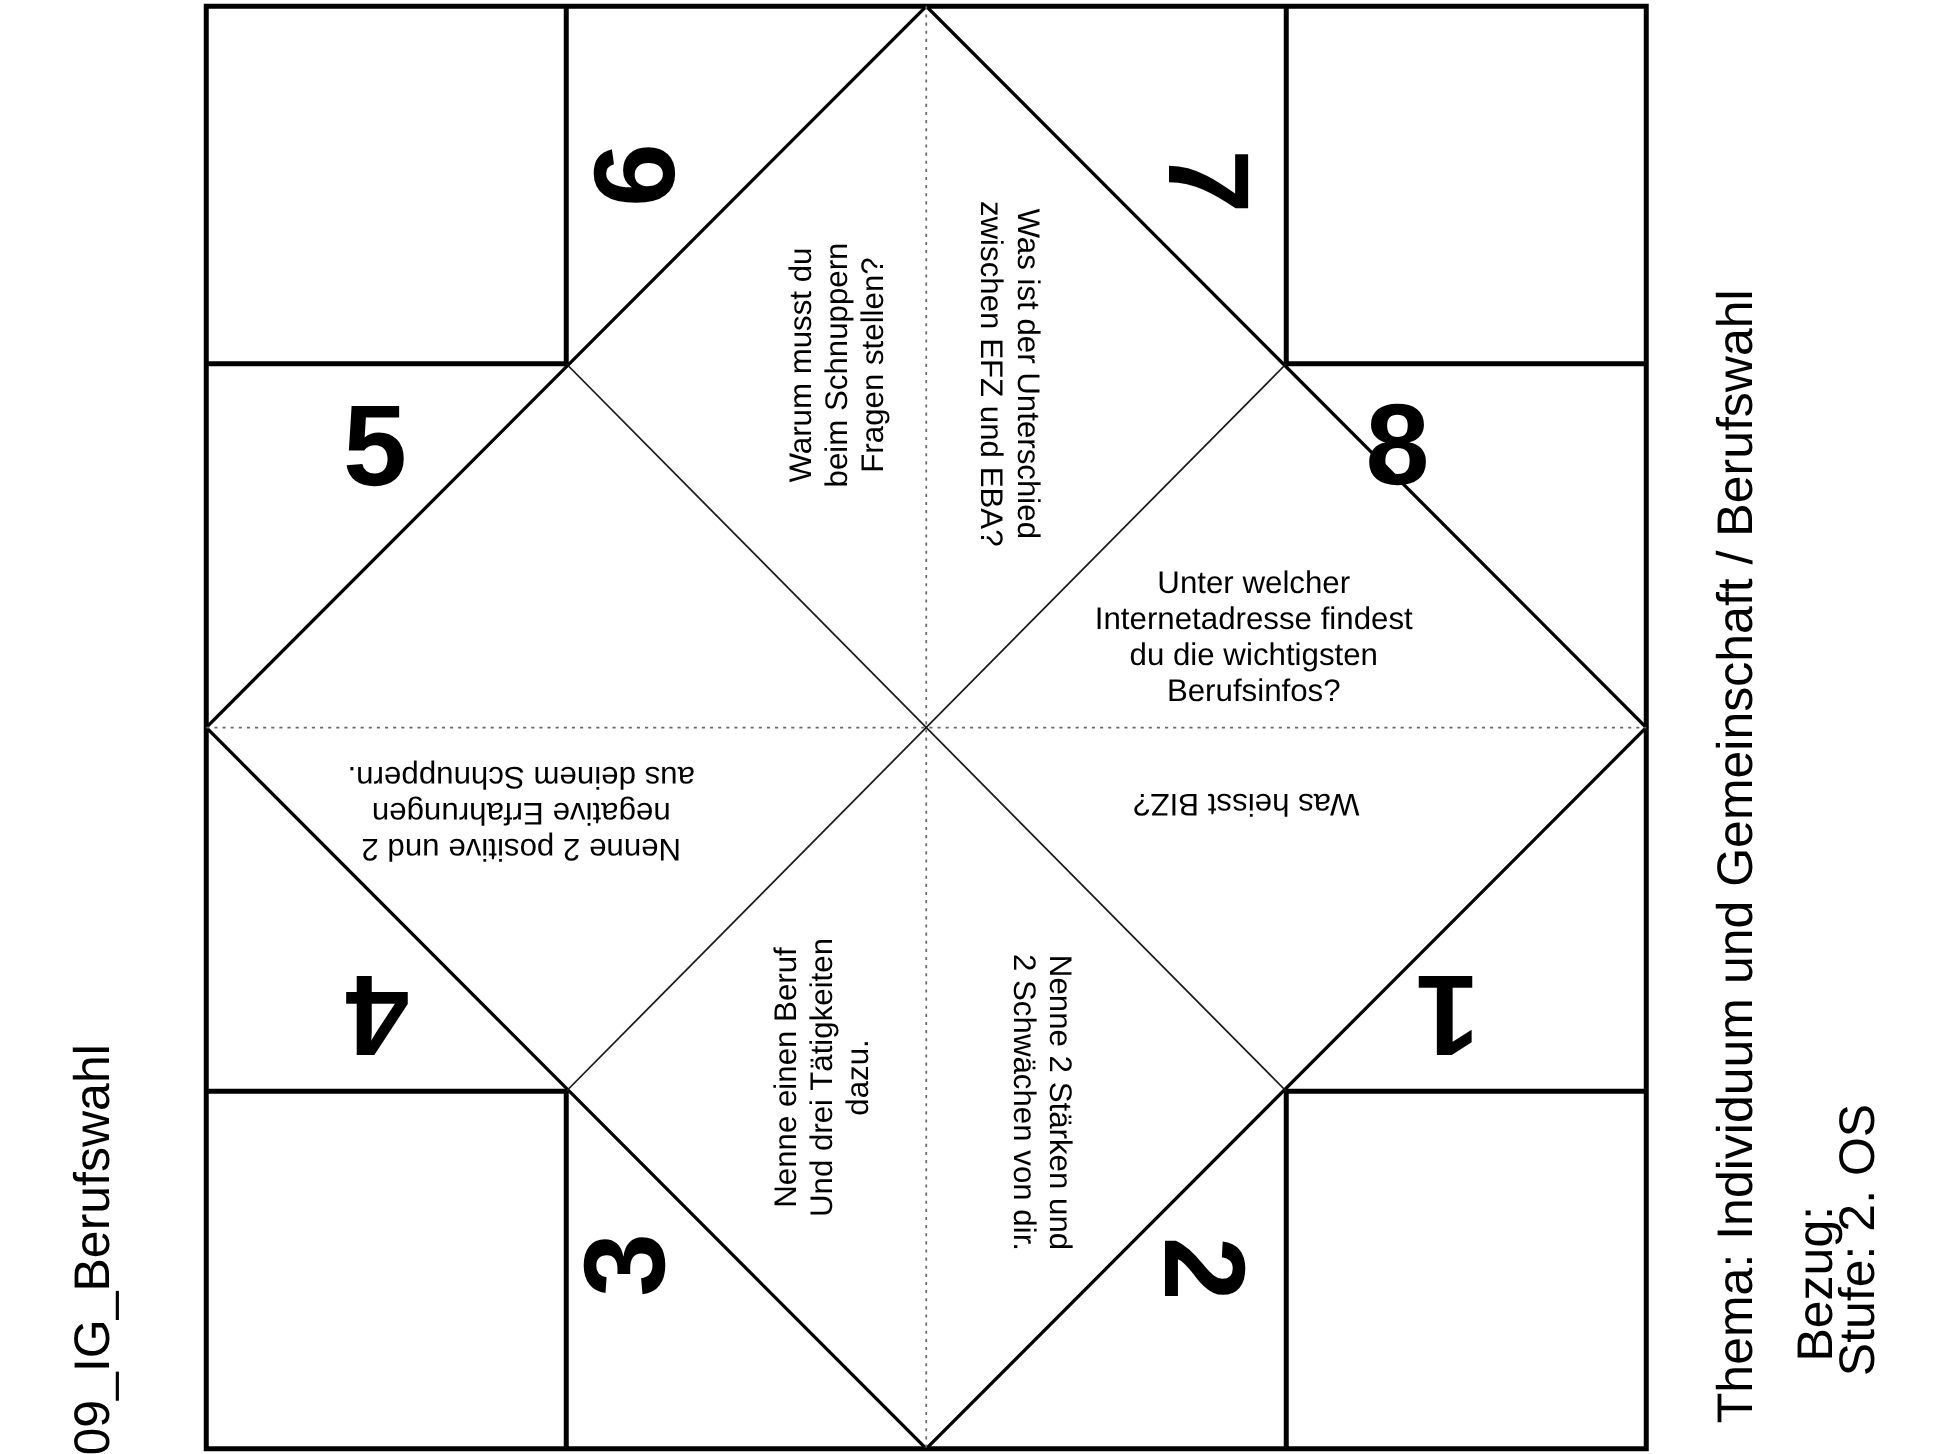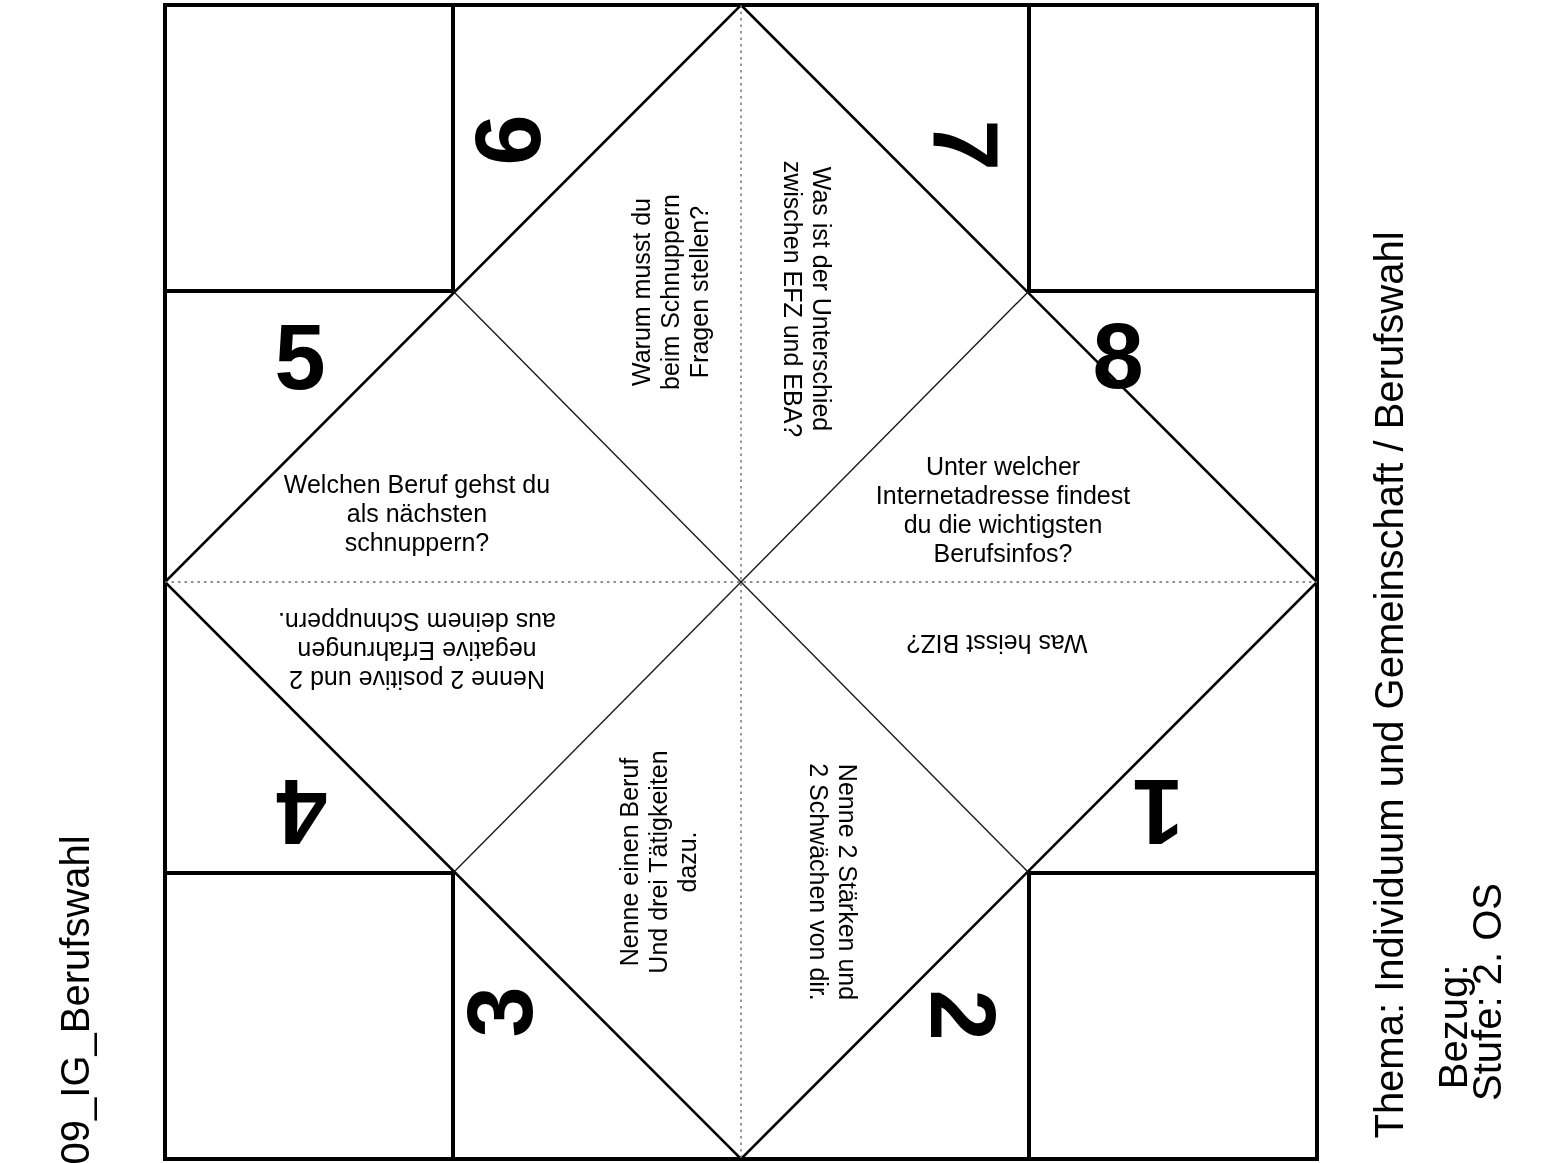--- a/index.html
+++ b/index.html
@@ -57,23 +57,20 @@
   <div class="num rot180" style="left:302px;top:812px;">4</div>
   <div class="num rot180" style="left:1158px;top:812px;">1</div>
   <div class="num rotccw" style="left:500px;top:1012px;">3</div>
   <div class="num rotcw" style="left:963px;top:1015px;">2</div>
 
   <div class="q rotccw" style="left:670px;top:292px;">Warum musst du
 beim Schnuppern
 Fragen stellen?</div>
   <div class="q rotcw" style="left:807px;top:299px;">Was ist der Unterschied
 zwischen EFZ und EBA?</div>
-  <div class="q rot0" style="left:417px;top:513px;">Welchen Beruf gehst du
-als nächsten
-schnuppern?</div>
   <div class="q rot180" style="left:417px;top:650px;">Nenne 2 positive und 2
 negative Erfahrungen
 aus deinem Schnuppern.</div>
   <div class="q rot0" style="left:1003px;top:510px;">Unter welcher
 Internetadresse findest
 du die wichtigsten
 Berufsinfos?</div>
   <div class="q rot180" style="left:997px;top:643px;">Was heisst BIZ?</div>
   <div class="q rotccw" style="left:658px;top:862px;">Nenne einen Beruf
 Und drei Tätigkeiten

